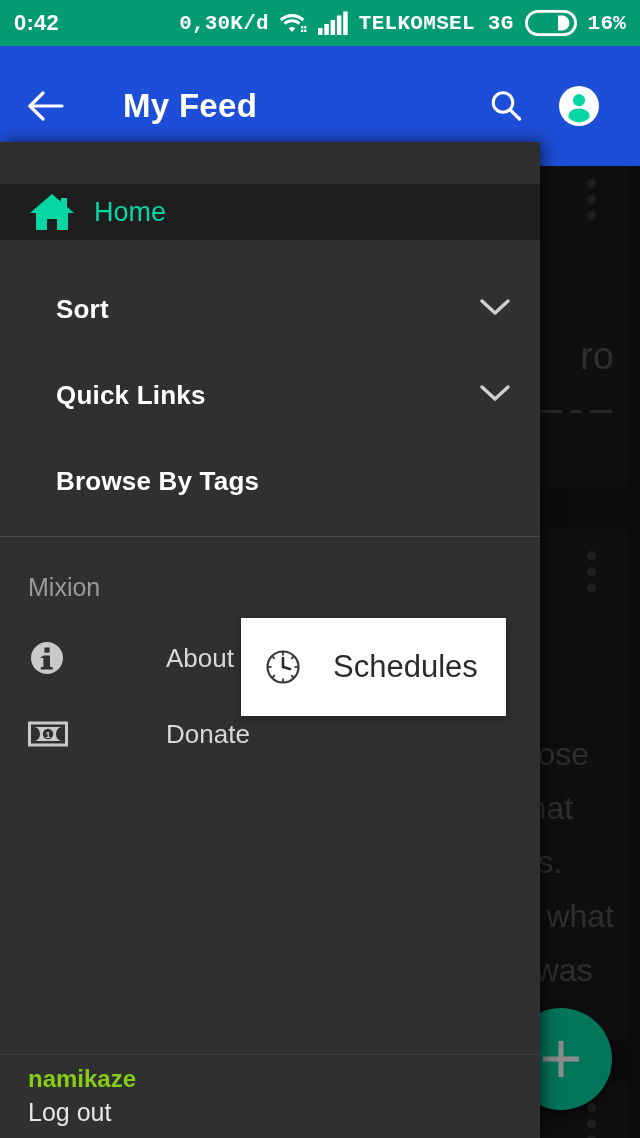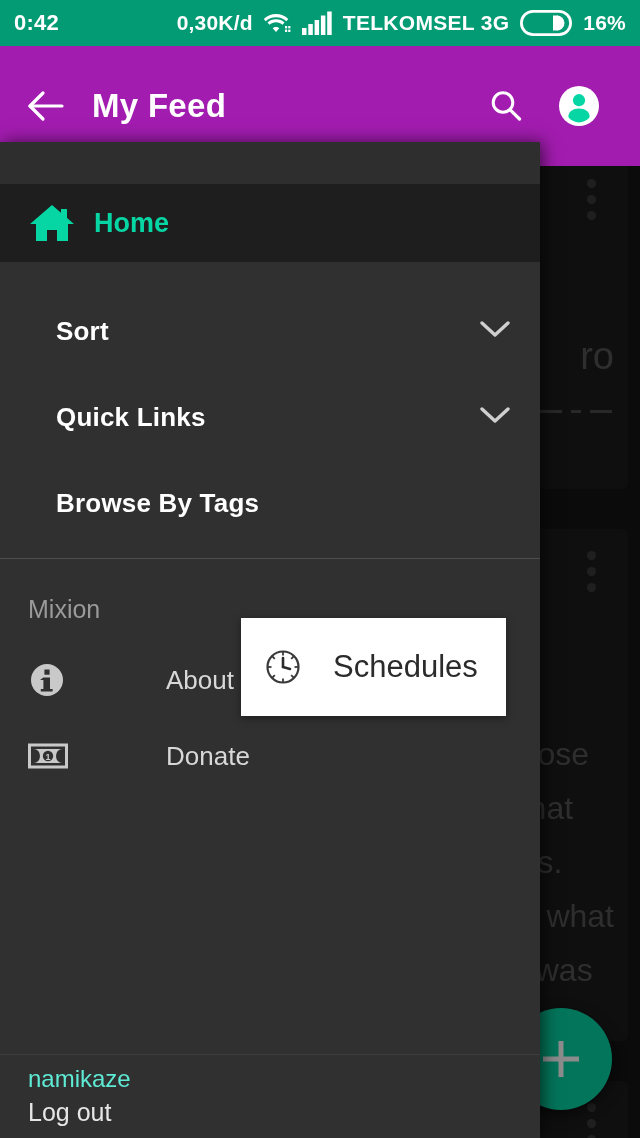--- a/index.html
+++ b/index.html
@@ -12,30 +12,30 @@
   #screen { position:relative; width:640px; height:1138px; overflow:hidden; background:#0d0d0d; }
 
   
   .statusbar {
     position:absolute; top:0; left:0; width:640px; height:46px;
     background:#039b74; color:#fff;
     display:flex; align-items:center; padding:14px 14px;
     font-size:22px; font-weight:bold; letter-spacing:.2px;
   }
   .sb-clock { flex:0 0 auto; }
-  .sb-right { margin-left:auto; display:flex; align-items:center; gap:11px; }
+  .sb-right { margin-left:auto; display:flex; align-items:center; gap:11px;font-family:Liberation Mono, monospace; }
   .sb-net { font-size:21px; font-weight:bold; }
   .sb-carrier { font-size:21px; font-weight:bold; letter-spacing:.3px; }
   .sb-batt-pct { font-size:21px; font-weight:bold; }
   .ic-wifi, .ic-signal, .ic-batt { display:block; }
 
   
   .appbar {
     position:absolute; top:46px; left:0; width:640px; height:120px;
-    background:#a21caf; color:#fff; display:flex; align-items:center;
+    background:#1d4ed8; color:#fff; display:flex; align-items:center;gap:31px;
   }
   .appbar .back { width:92px; display:flex; align-items:center; justify-content:center; }
   .appbar .title { font-size:33px; font-weight:bold; letter-spacing:.3px; }
   .appbar .actions { margin-left:auto; display:flex; align-items:center; gap:34px; padding-right:40px; }
 
   
   .content { position:absolute; top:142px; left:0; width:640px; height:996px; background:#141414; }
   .card {
     position:absolute; left:48px; width:580px;
     background:#1c1c1c; border-radius:6px;
@@ -60,21 +60,21 @@
   .scrim { position:absolute; top:142px; left:0; width:640px; height:996px; background:rgba(0,0,0,.45); }
 
   
   .drawer {
     position:absolute; top:142px; left:0; width:540px; height:996px;
     background:#303030; overflow:hidden;
     box-shadow:3px 0 16px rgba(0,0,0,.6);
   }
   .drawer-head { height:42px; background:#2e2e2e; }
 
-  .d-row { display:flex; align-items:center; height:78px; padding:0 28px;font-weight:bold; }
+  .d-row { display:flex; align-items:center; height:56px; padding:0 28px; }
   .d-row.home { background:#1e1e1e; }
   .d-row .d-ico { width:66px; display:flex; align-items:center; }
   .d-row .d-label { font-size:27px; color:#fff; }
   .d-row.home .d-label { color:#06d6a4; font-size:27px; }
 
   .d-plain { display:flex; align-items:center; height:86px; padding:0 28px; position:relative; }
   .d-plain .d-label { font-size:26px; font-weight:bold; color:#fff; letter-spacing:.2px;margin-left:28px; }
   .d-plain .chev { margin-left:auto; }
 
   .d-divider { height:1px; background:#4d4d4d; margin:0; }
@@ -83,21 +83,21 @@
   .d-section .s-title { font-size:25px; color:#9a9a9a; }
 
   .d-sub { display:flex; align-items:center; height:76px; padding:0 28px; }
   .d-sub .d-ico { width:98px; display:flex; align-items:center; }
   .d-sub .d-label { font-size:26px; color:#d8d8d8;margin-left:40px; }
 
   .drawer-foot {
     position:absolute; left:0; bottom:0; width:540px; height:84px;
     background:#303030; border-top:1px solid #3d3d3d; padding:8px 28px 0 28px;
   }
-  .drawer-foot .user { font-size:24px; font-weight:normal; color:#5eead4; line-height:32px; }
+  .drawer-foot .user { font-size:24px; font-weight:bold; color:#84cc16; line-height:32px; }
   .drawer-foot .logout { font-size:25px; color:#e6e6e6; line-height:34px; }
 
   
   .popup {
     position:absolute; left:241px; top:618px; width:265px; height:98px;
     background:#fff; display:flex; align-items:center; padding-left:22px;
     box-shadow:0 2px 8px rgba(0,0,0,.4);
   }
   .popup .p-ico { width:70px; display:flex; align-items:center; }
   .popup .p-label { font-size:31px; color:#2b2b2b; }

